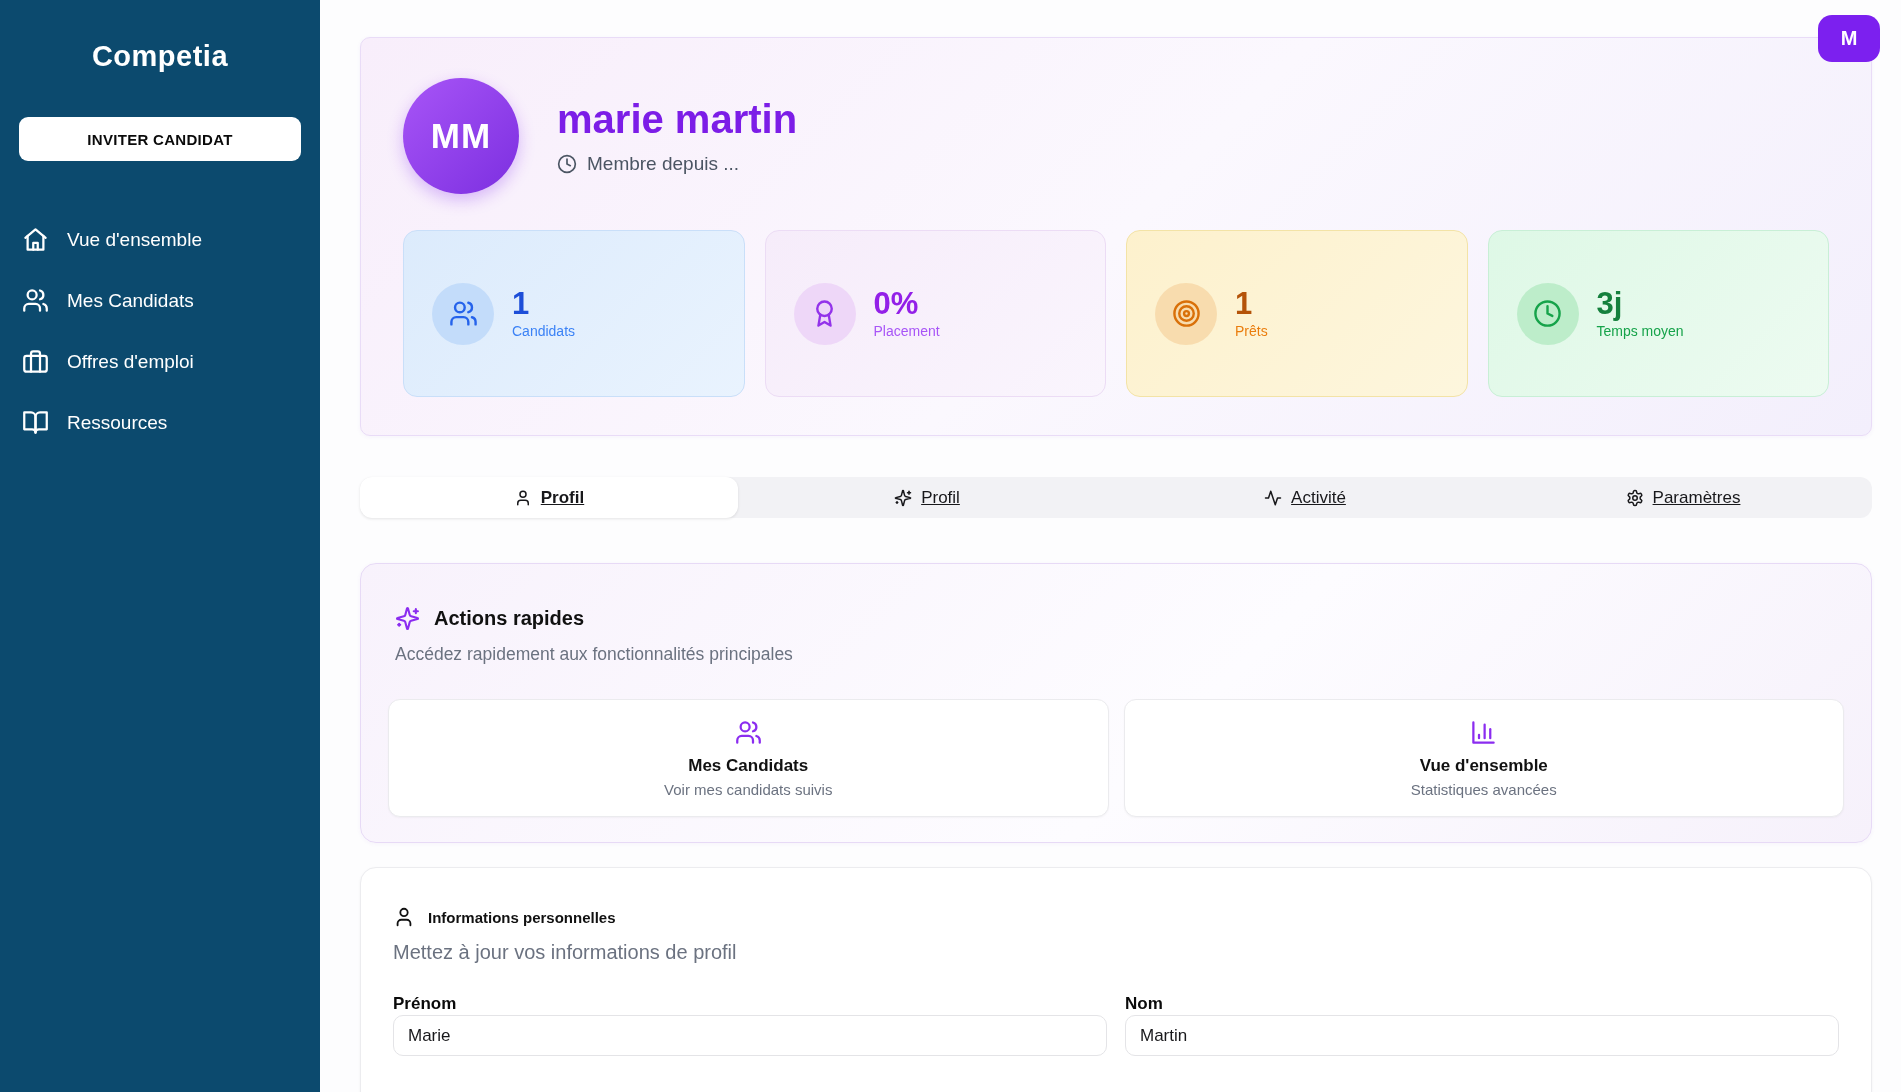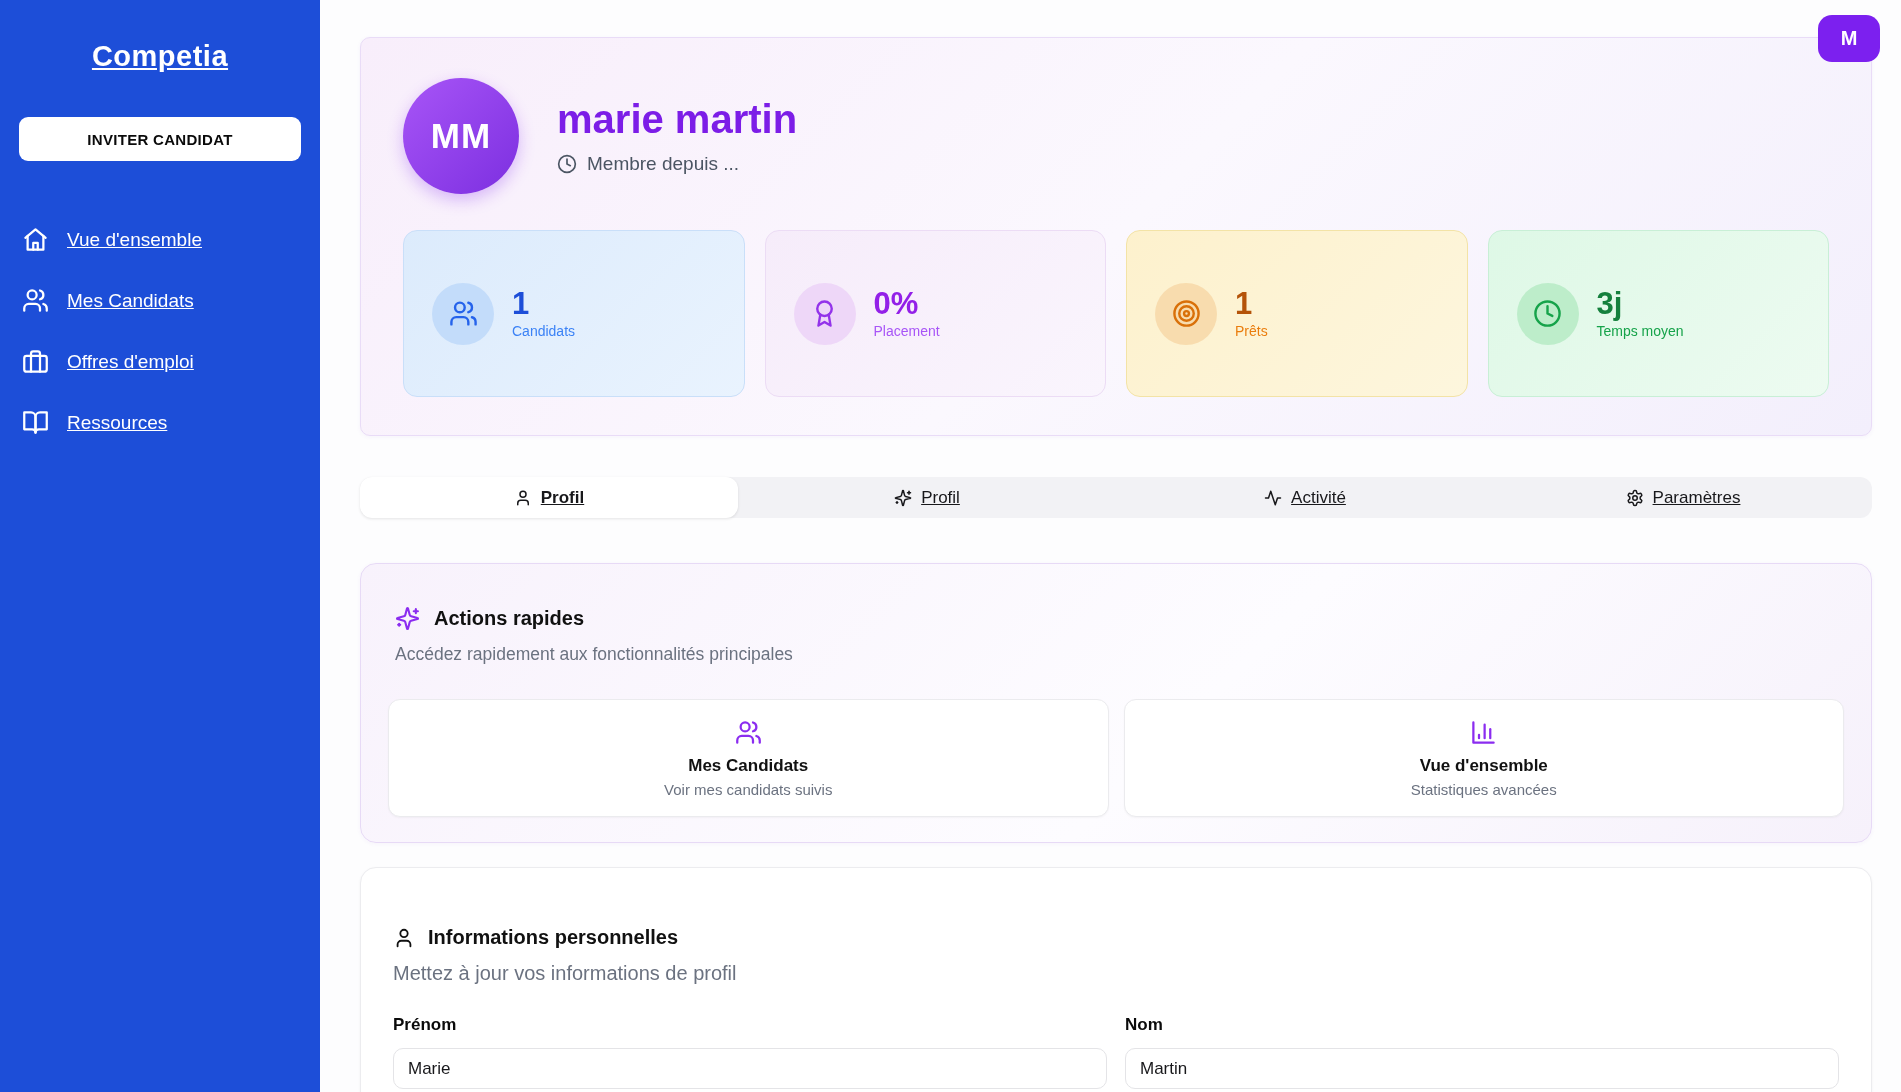--- a/index.html
+++ b/index.html
@@ -1,20 +1,20 @@
 <!DOCTYPE html>
 <html><head>
 <meta charset="utf-8">
 <style>
   * { margin:0; padding:0; box-sizing:border-box; }
   html,body { width:1901px; height:1092px; overflow:hidden; }
   body { font-family:"Liberation Sans", sans-serif; background:#fdfdfe; color:#18181b; }
 
   
-  .sidebar { position:fixed; left:0; top:0; width:320px; height:1092px; background:#1d4ed8; color:#fff; z-index:5;text-decoration:underline; }
+  .sidebar { position:fixed; left:0; top:0; width:320px; height:1092px; background:#0c4a6e; color:#fff; z-index:5; }
   .brand { text-align:center; margin-top:40px; font-size:29px; font-weight:600; letter-spacing:.5px; }
   .invite-btn { display:block; margin:44px auto 0; width:282px; height:44px; background:#fff; color:#0a0a0a;
     border:none; border-radius:9px; font-family:inherit; font-size:15px; font-weight:700; letter-spacing:.3px; cursor:pointer; }
   .nav { margin-top:48px; }
   .nav-item { display:flex; align-items:center; gap:18px; padding:0 22px; height:61px; font-size:19px; cursor:pointer; }
   .nav-item svg { width:27px; height:27px; flex:0 0 auto; }
 
   
   .main { margin-left:320px; padding:37px 29px 0 40px; position:relative; }
   .top-avatar { position:absolute; top:15px; right:21px; width:62px; height:47px; background:#7c20ef; color:#fff;
@@ -73,26 +73,26 @@
   .action-item { height:118px; background:#fff; border:1px solid #ebebee; border-radius:12px;
     display:flex; flex-direction:column; align-items:center; justify-content:center; cursor:pointer;
     box-shadow:0 1px 2px rgba(0,0,0,.04); }
   .action-item svg { width:27px; height:27px; color:#8b2cf0; }
   .action-title { margin-top:10px; font-size:17px; font-weight:700; color:#111; }
   .action-sub { margin-top:5px; font-size:15px; color:#6b7280; }
 
   
   .info-card { margin-top:24px; background:#fff; border:1px solid #ececef; border-radius:16px;
     padding:38px 32px; box-shadow:0 1px 3px rgba(0,0,0,.05); height:320px; }
-  .info-head { display:flex; align-items:center; gap:13px; font-size:20px; font-weight:700; color:#111;margin-top:20px; }
+  .info-head { display:flex; align-items:center; gap:13px; font-size:15px; font-weight:700; color:#111; }
   .info-head svg { width:22px; height:22px; color:#111; }
   .info-sub { margin-top:13px; font-size:20px; color:#6b7280; }
   .form-grid { display:grid; grid-template-columns:1fr 1fr; column-gap:18px; margin-top:30px; }
   .field-label { font-size:17px; font-weight:700; color:#0a0a0a; }
-  .field-input { margin-top:13px; width:100%; height:41px; border:1px solid #e4e4e7; border-radius:10px;
+  .field-input { margin-top:1px; width:100%; height:41px; border:1px solid #e4e4e7; border-radius:10px;
     padding:0 14px; font-family:inherit; font-size:17px; color:#18181b; background:#fff; }
 </style>
 </head>
 <body>
 
 <aside class="sidebar">
   <div class="brand">Competia</div>
   <button class="invite-btn">INVITER CANDIDAT</button>
   <nav class="nav">
     <div class="nav-item">

